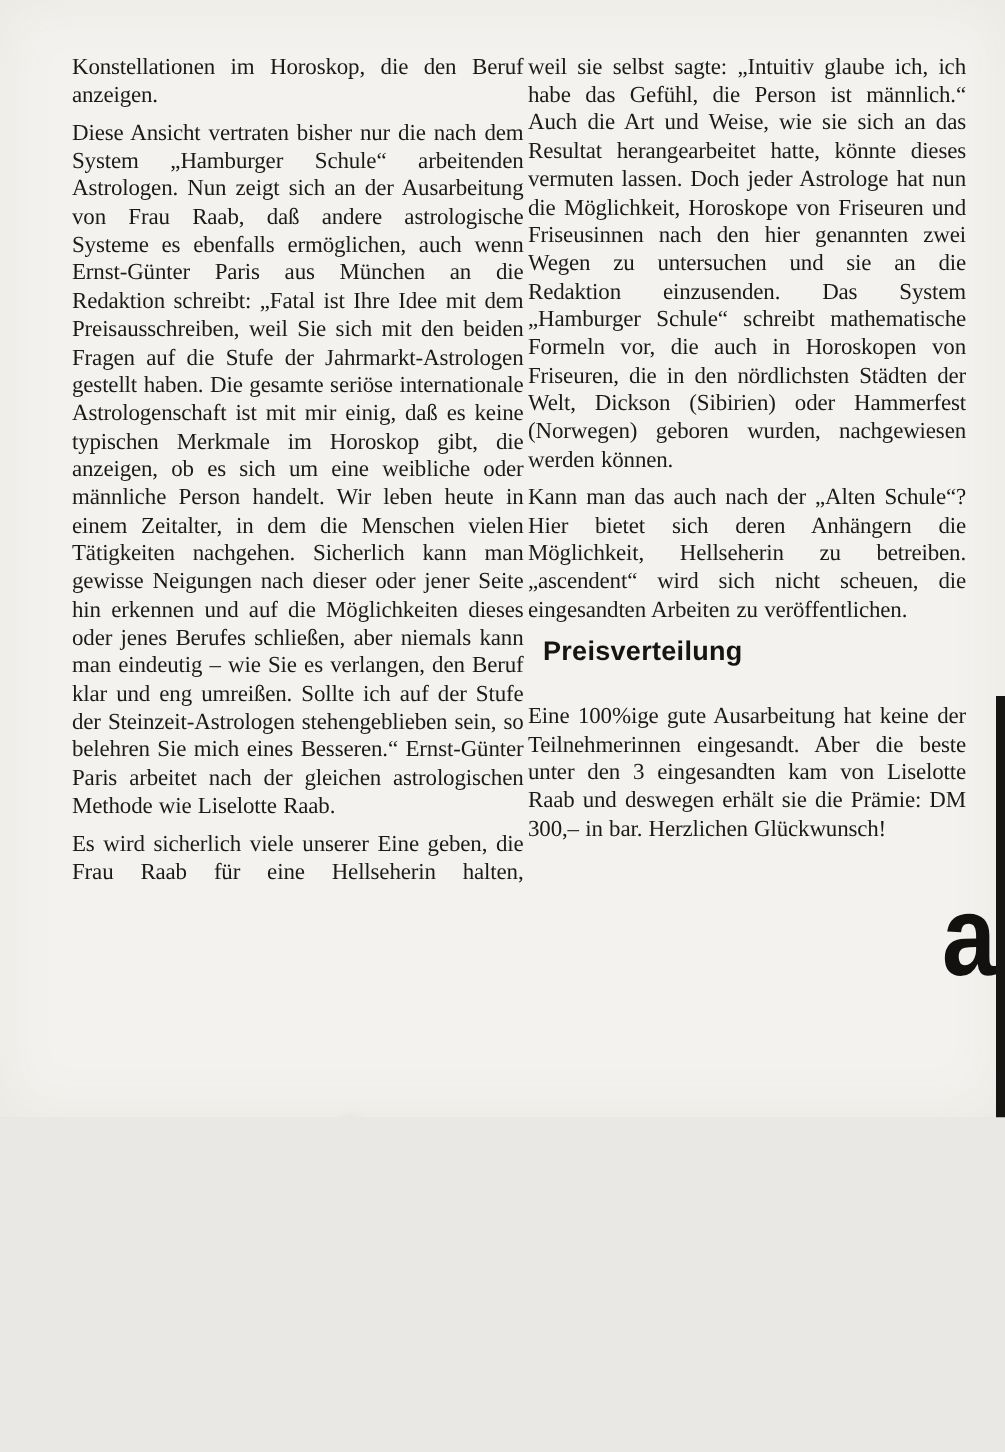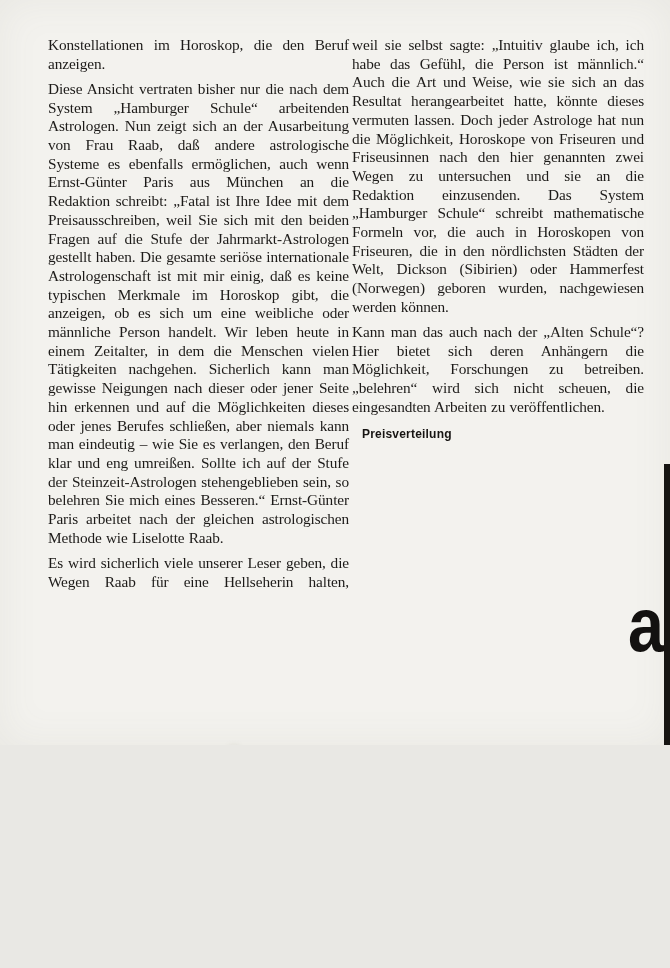--- a/index.html
+++ b/index.html
@@ -28,21 +28,21 @@
     font-size: 15.3px;
     line-height: 18.7px;
     text-align: justify;
     letter-spacing: -0.1px;
     word-spacing: 0.5px;
   }
   
   .col p.cont { text-align-last: justify; }
   .section-heading {
     font-family: "Liberation Sans", sans-serif;
-    font-size: 12px;
+    font-size: 18px;
     font-weight: 700;
     letter-spacing: 0.2px;
     color: #161412;
     margin: 6px 0 24px 0;
     padding-left: 10px;
     line-height: 22px;
     text-align: left;
   }
   .logo-a {
     position: absolute;
@@ -94,27 +94,28 @@
   }
 </style>
 </head>
 <body>
 
 <div class="page">
 
   <main class="col col-left">
     <p>Konstellationen im Horoskop, die den Beruf anzeigen.</p>
     <p>Diese Ansicht vertraten bisher nur die nach dem System „Hamburger Schule“ arbeitenden Astrologen. Nun zeigt sich an der Ausarbeitung von Frau Raab, daß andere astrologische Systeme es ebenfalls ermöglichen, auch wenn Ernst-Günter Paris aus München an die Redaktion schreibt: „Fatal ist Ihre Idee mit dem Preisausschreiben, weil Sie sich mit den beiden Fragen auf die Stufe der Jahrmarkt-Astrologen gestellt haben. Die gesamte seriöse internationale Astrologenschaft ist mit mir einig, daß es keine typischen Merkmale im Horoskop gibt, die anzeigen, ob es sich um eine weibliche oder männliche Person handelt. Wir leben heute in einem Zeitalter, in dem die Menschen vielen Tätigkeiten nachgehen. Sicherlich kann man gewisse Neigungen nach dieser oder jener Seite hin erkennen und auf die Möglichkeiten dieses oder jenes Berufes schließen, aber niemals kann man eindeutig – wie Sie es verlangen, den Beruf klar und eng umreißen. Sollte ich auf der Stufe der Steinzeit-Astrologen stehengeblieben sein, so belehren Sie mich eines Besseren.“ Ernst-Günter Paris arbeitet nach der gleichen astrologischen Methode wie Liselotte Raab.</p>
-    <p class="cont">Es wird sicherlich viele unserer Leser geben, die Wegen Raab für eine Hellseherin halten,</p>
+    <p class="cont">Es wird sicherlich viele unserer Eine geben, die Frau Raab für eine Hellseherin halten,</p>
   </main>
 
   <main class="col col-right">
     <p>weil sie selbst sagte: „Intuitiv glaube ich, ich habe das Gefühl, die Person ist männlich.“ Auch die Art und Weise, wie sie sich an das Resultat herangearbeitet hatte, könnte dieses vermuten lassen. Doch jeder Astrologe hat nun die Möglichkeit, Horoskope von Friseuren und Friseusinnen nach den hier genannten zwei Wegen zu untersuchen und sie an die Redaktion einzusenden. Das System „Hamburger Schule“ schreibt mathematische Formeln vor, die auch in Horoskopen von Friseuren, die in den nördlichsten Städten der Welt, Dickson (Sibirien) oder Hammerfest (Norwegen) geboren wurden, nachgewiesen werden können.</p>
-    <p>Kann man das auch nach der „Alten Schule“? Hier bietet sich deren Anhängern die Möglichkeit, Forschungen zu betreiben. „belehren“ wird sich nicht scheuen, die eingesandten Arbeiten zu veröffentlichen.</p>
+    <p>Kann man das auch nach der „Alten Schule“? Hier bietet sich deren Anhängern die Möglichkeit, Hellseherin zu betreiben. „ascendent“ wird sich nicht scheuen, die eingesandten Arbeiten zu veröffentlichen.</p>
     <h2 class="section-heading">Preisverteilung</h2>
+    <p>Eine 100%ige gute Ausarbeitung hat keine der Teilnehmerinnen eingesandt. Aber die beste unter den 3 eingesandten kam von Liselotte Raab und deswegen erhält sie die Prämie: DM 300,– in bar. Herzlichen Glückwunsch!</p>
   </main>
 
   <div class="logo-a">a</div>
 
   <div class="smudge"></div>
 
   <div class="edge-bar"></div>
 
   <div class="bottom-rule"></div>
 

